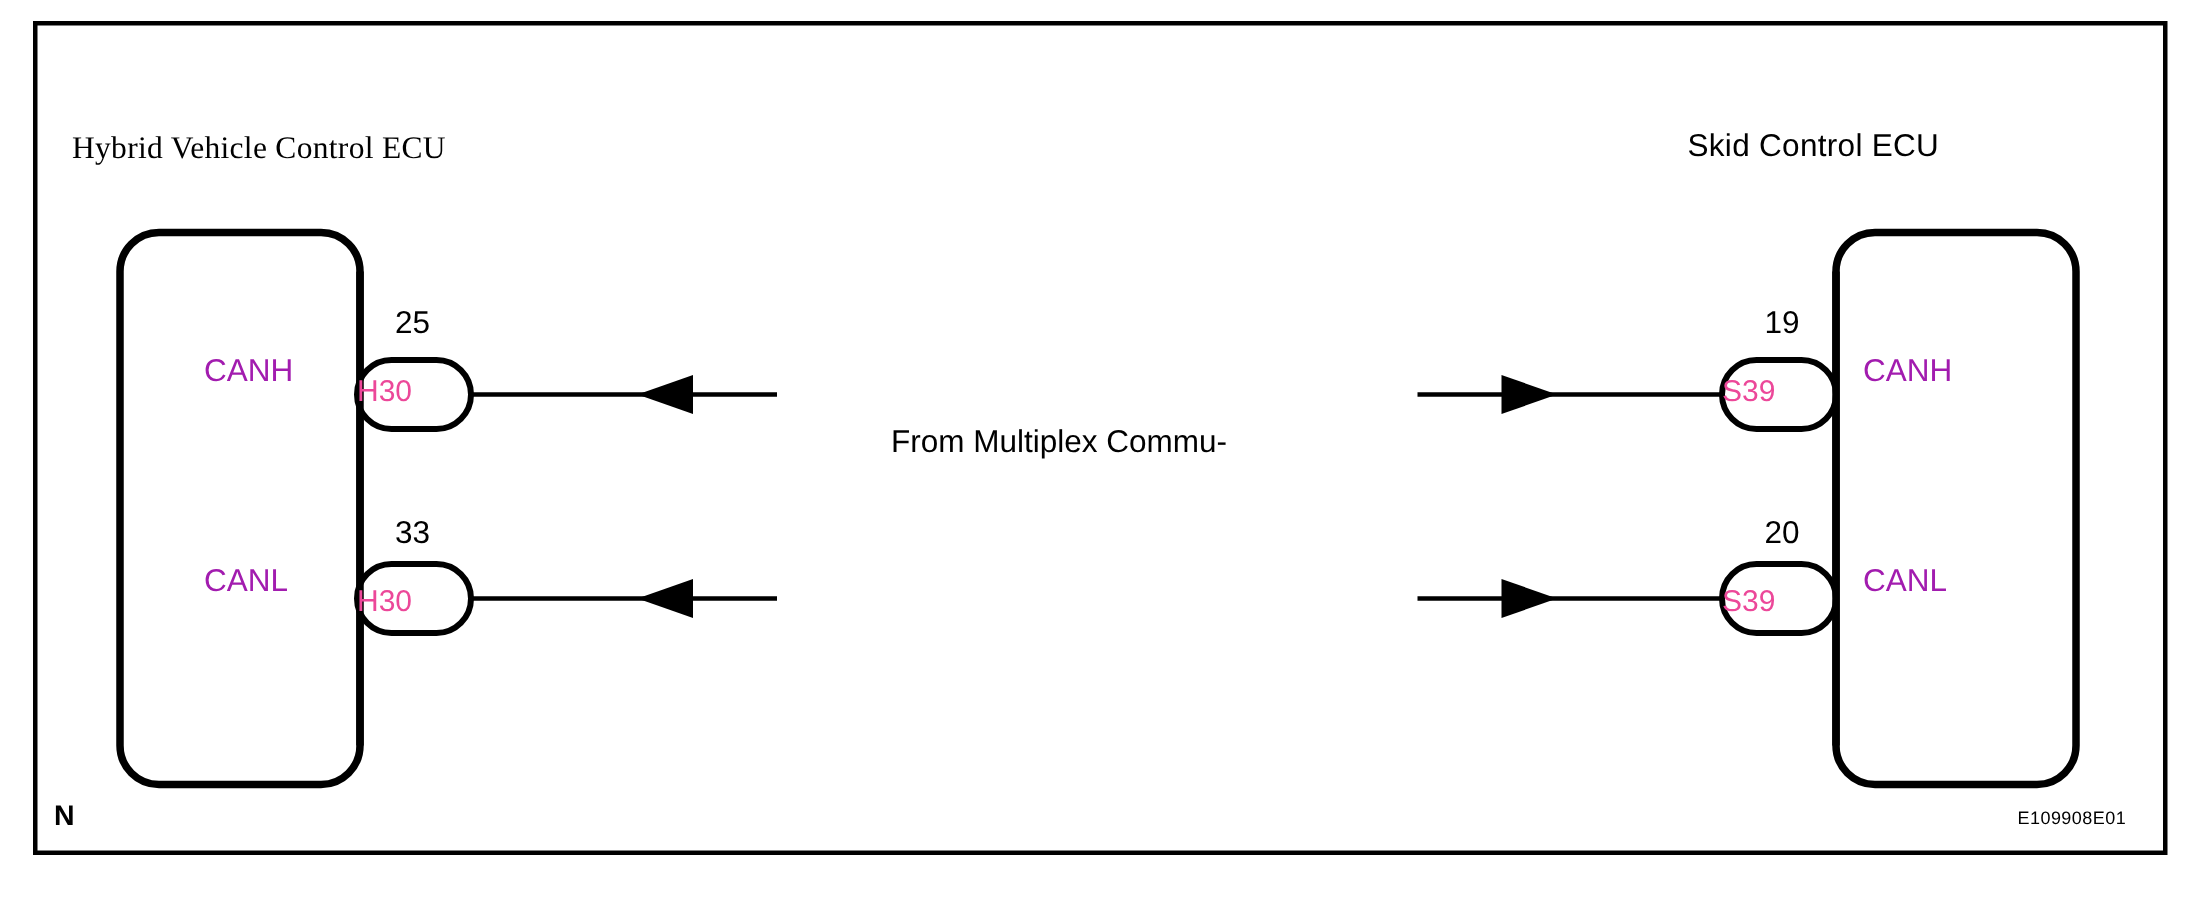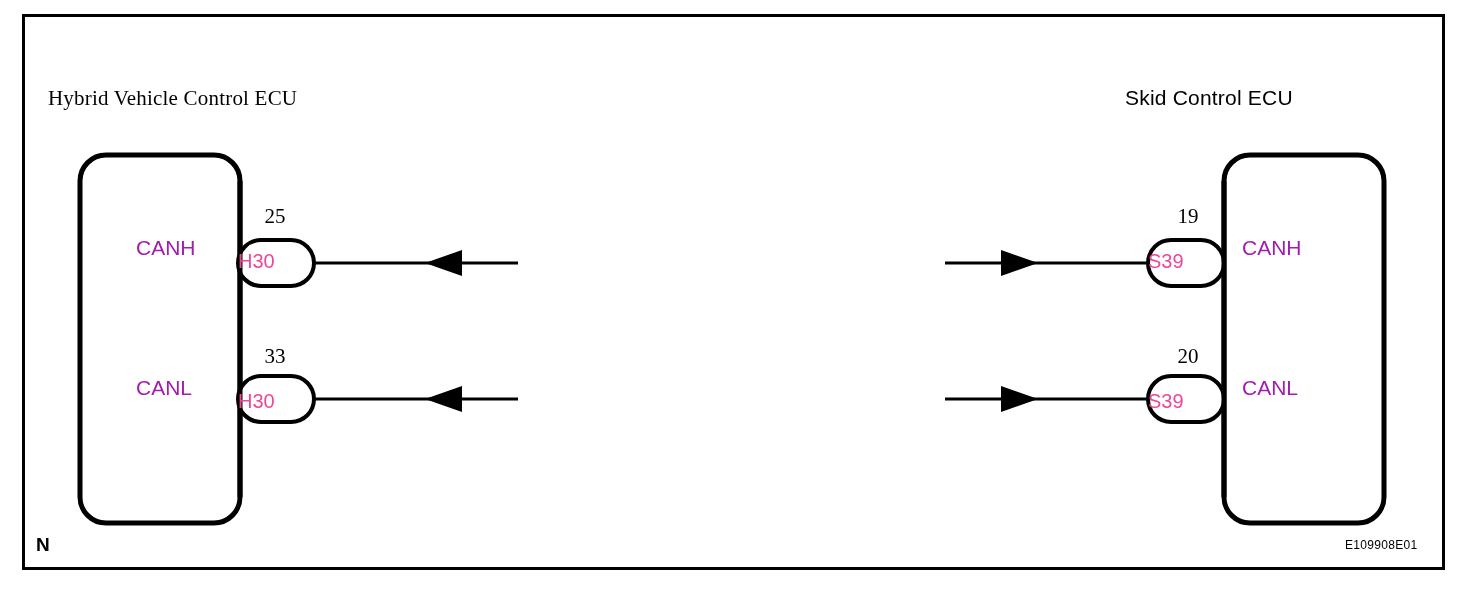--- a/index.html
+++ b/index.html
@@ -52,21 +52,20 @@
   #port-r-canh { left: 1242px; top: 236px; }
   #port-r-canl { left: 1242px; top: 376px; }
 
   .pin-number {
     position: absolute;
     font-size: 21px;
     color: #000000;
     white-space: nowrap;
     text-align: center;
     width: 40px;
-    font-family: Liberation Serif, serif;
   }
   #pin-25 { left: 255px;  top: 204px; }
   #pin-33 { left: 255px;  top: 344px; }
   #pin-19 { left: 1168px; top: 204px; }
   #pin-18 { left: 1168px; top: 344px; }
 
   .conn-code {
     position: absolute;
     font-size: 20px;
     color: #ec4899;
@@ -155,19 +154,20 @@
   <div class="pin-number" id="pin-33">33</div>
   <div class="pin-number" id="pin-19">19</div>
   <div class="pin-number" id="pin-18">20</div>
 
   <div class="conn-code" id="code-h30-h">H30</div>
   <div class="conn-code" id="code-h30-l">H30</div>
   <div class="conn-code" id="code-s39-h">S39</div>
   <div class="conn-code" id="code-s39-l">S39</div>
 
   <div class="center-note">
+    <div>From Multiplex Commu-</div>
   </div>
 
   <div id="corner-mark">N</div>
 
   <div id="diagram-code">E109908E01</div>
 
 </div>
 
 </body></html>

